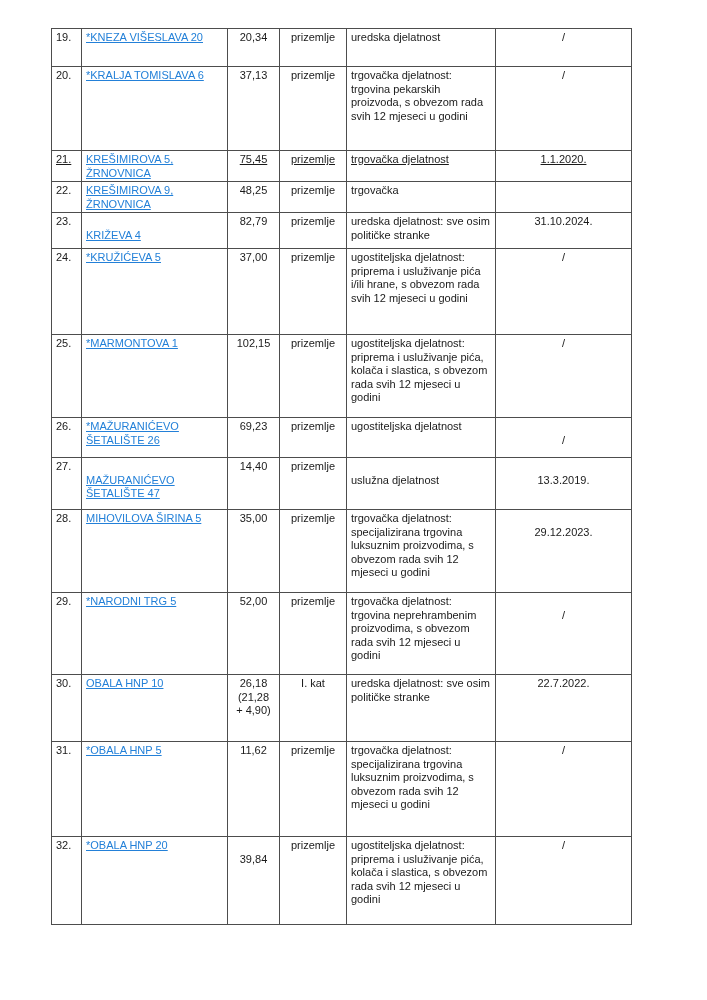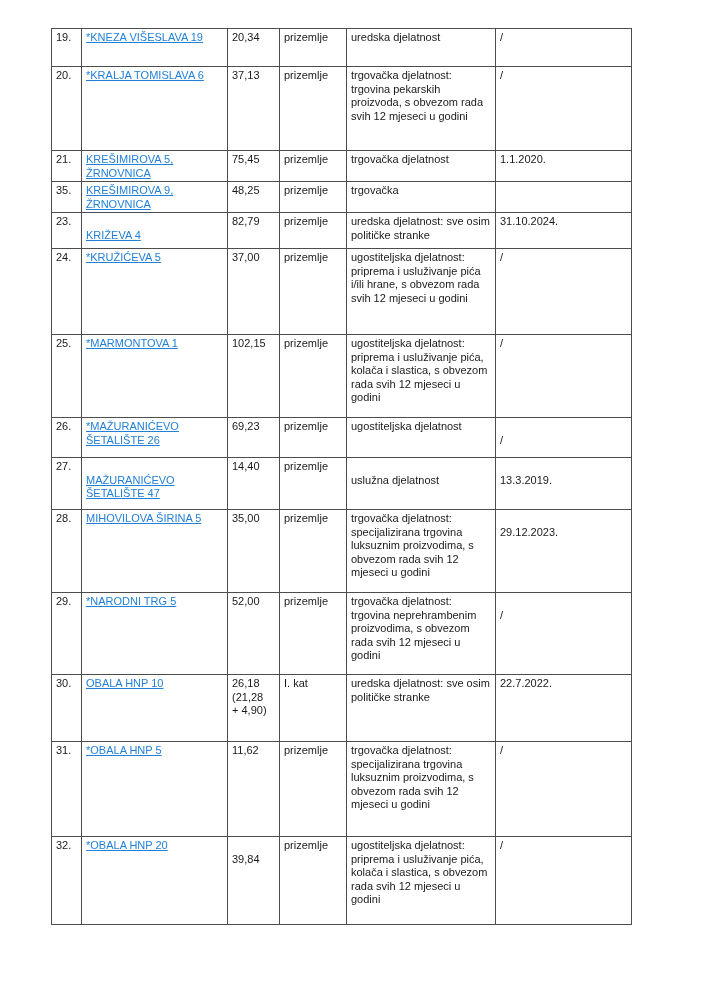--- a/index.html
+++ b/index.html
@@ -22,21 +22,21 @@
     border:1px solid var(--border);
     vertical-align:top;
     font-size:11px;
     line-height:13.5px;
     padding:2px 4px 1px 4px;
     white-space:pre-line;
     overflow:hidden;
     word-wrap:break-word;
   }
   td.col-num{padding-left:7px;}
-  td.col-area, td.col-floor, td.col-date{text-align:left;}
+  td.col-area, td.col-floor, td.col-date{text-align:center;}
   a.addr{
     color:var(--link);
     text-decoration:underline;
     display:inline-block;
     white-space:pre-line;
     cursor:pointer;
   }
 </style>
 </head>
 <body>
@@ -47,45 +47,45 @@
       <col style="width:30px">
       <col style="width:146px">
       <col style="width:52px">
       <col style="width:67px">
       <col style="width:149px">
       <col style="width:136px">
     </colgroup>
     <tbody id="tbody">
         <tr style="height: 38px;">
           <td class="col-num"><span>19.</span></td>
-          <td class="col-address"><a class="addr">*KNEZA VIŠESLAVA 19</a></td>
+          <td class="col-address"><a class="addr">*KNEZA VIŠESLAVA 20</a></td>
           <td class="col-area"><span>20,34</span></td>
           <td class="col-floor"><span>prizemlje</span></td>
           <td class="col-activity"><span>uredska djelatnost</span></td>
           <td class="col-date"><span>/</span></td>
         </tr>
         <tr style="height: 84px; margin-left: 30px;">
           <td class="col-num"><span>20.</span></td>
           <td class="col-address"><a class="addr">*KRALJA TOMISLAVA 6</a></td>
           <td class="col-area"><span>37,13</span></td>
           <td class="col-floor"><span>prizemlje</span></td>
           <td class="col-activity"><span>trgovačka djelatnost: trgovina pekarskih proizvoda, s obvezom rada svih 12 mjeseci u godini</span></td>
           <td class="col-date"><span>/</span></td>
         </tr>
-        <tr style="height: 23px;">
+        <tr style="height: 23px; text-decoration: underline;">
           <td class="col-num"><span>21.</span></td>
           <td class="col-address"><a class="addr">KREŠIMIROVA 5,
 ŽRNOVNICA</a></td>
           <td class="col-area"><span>75,45</span></td>
           <td class="col-floor"><span>prizemlje</span></td>
           <td class="col-activity"><span>trgovačka djelatnost</span></td>
           <td class="col-date"><span>1.1.2020.</span></td>
         </tr>
         <tr style="height: 30px;">
-          <td class="col-num"><span>35.</span></td>
+          <td class="col-num"><span>22.</span></td>
           <td class="col-address"><a class="addr">KREŠIMIROVA 9,
 ŽRNOVNICA</a></td>
           <td class="col-area"><span>48,25</span></td>
           <td class="col-floor"><span>prizemlje</span></td>
           <td class="col-activity"><span>trgovačka</span></td>
           <td class="col-date"><span></span></td>
         </tr>
         <tr style="height: 36px;">
           <td class="col-num"><span>23.</span></td>
           <td class="col-address"><a class="addr">

